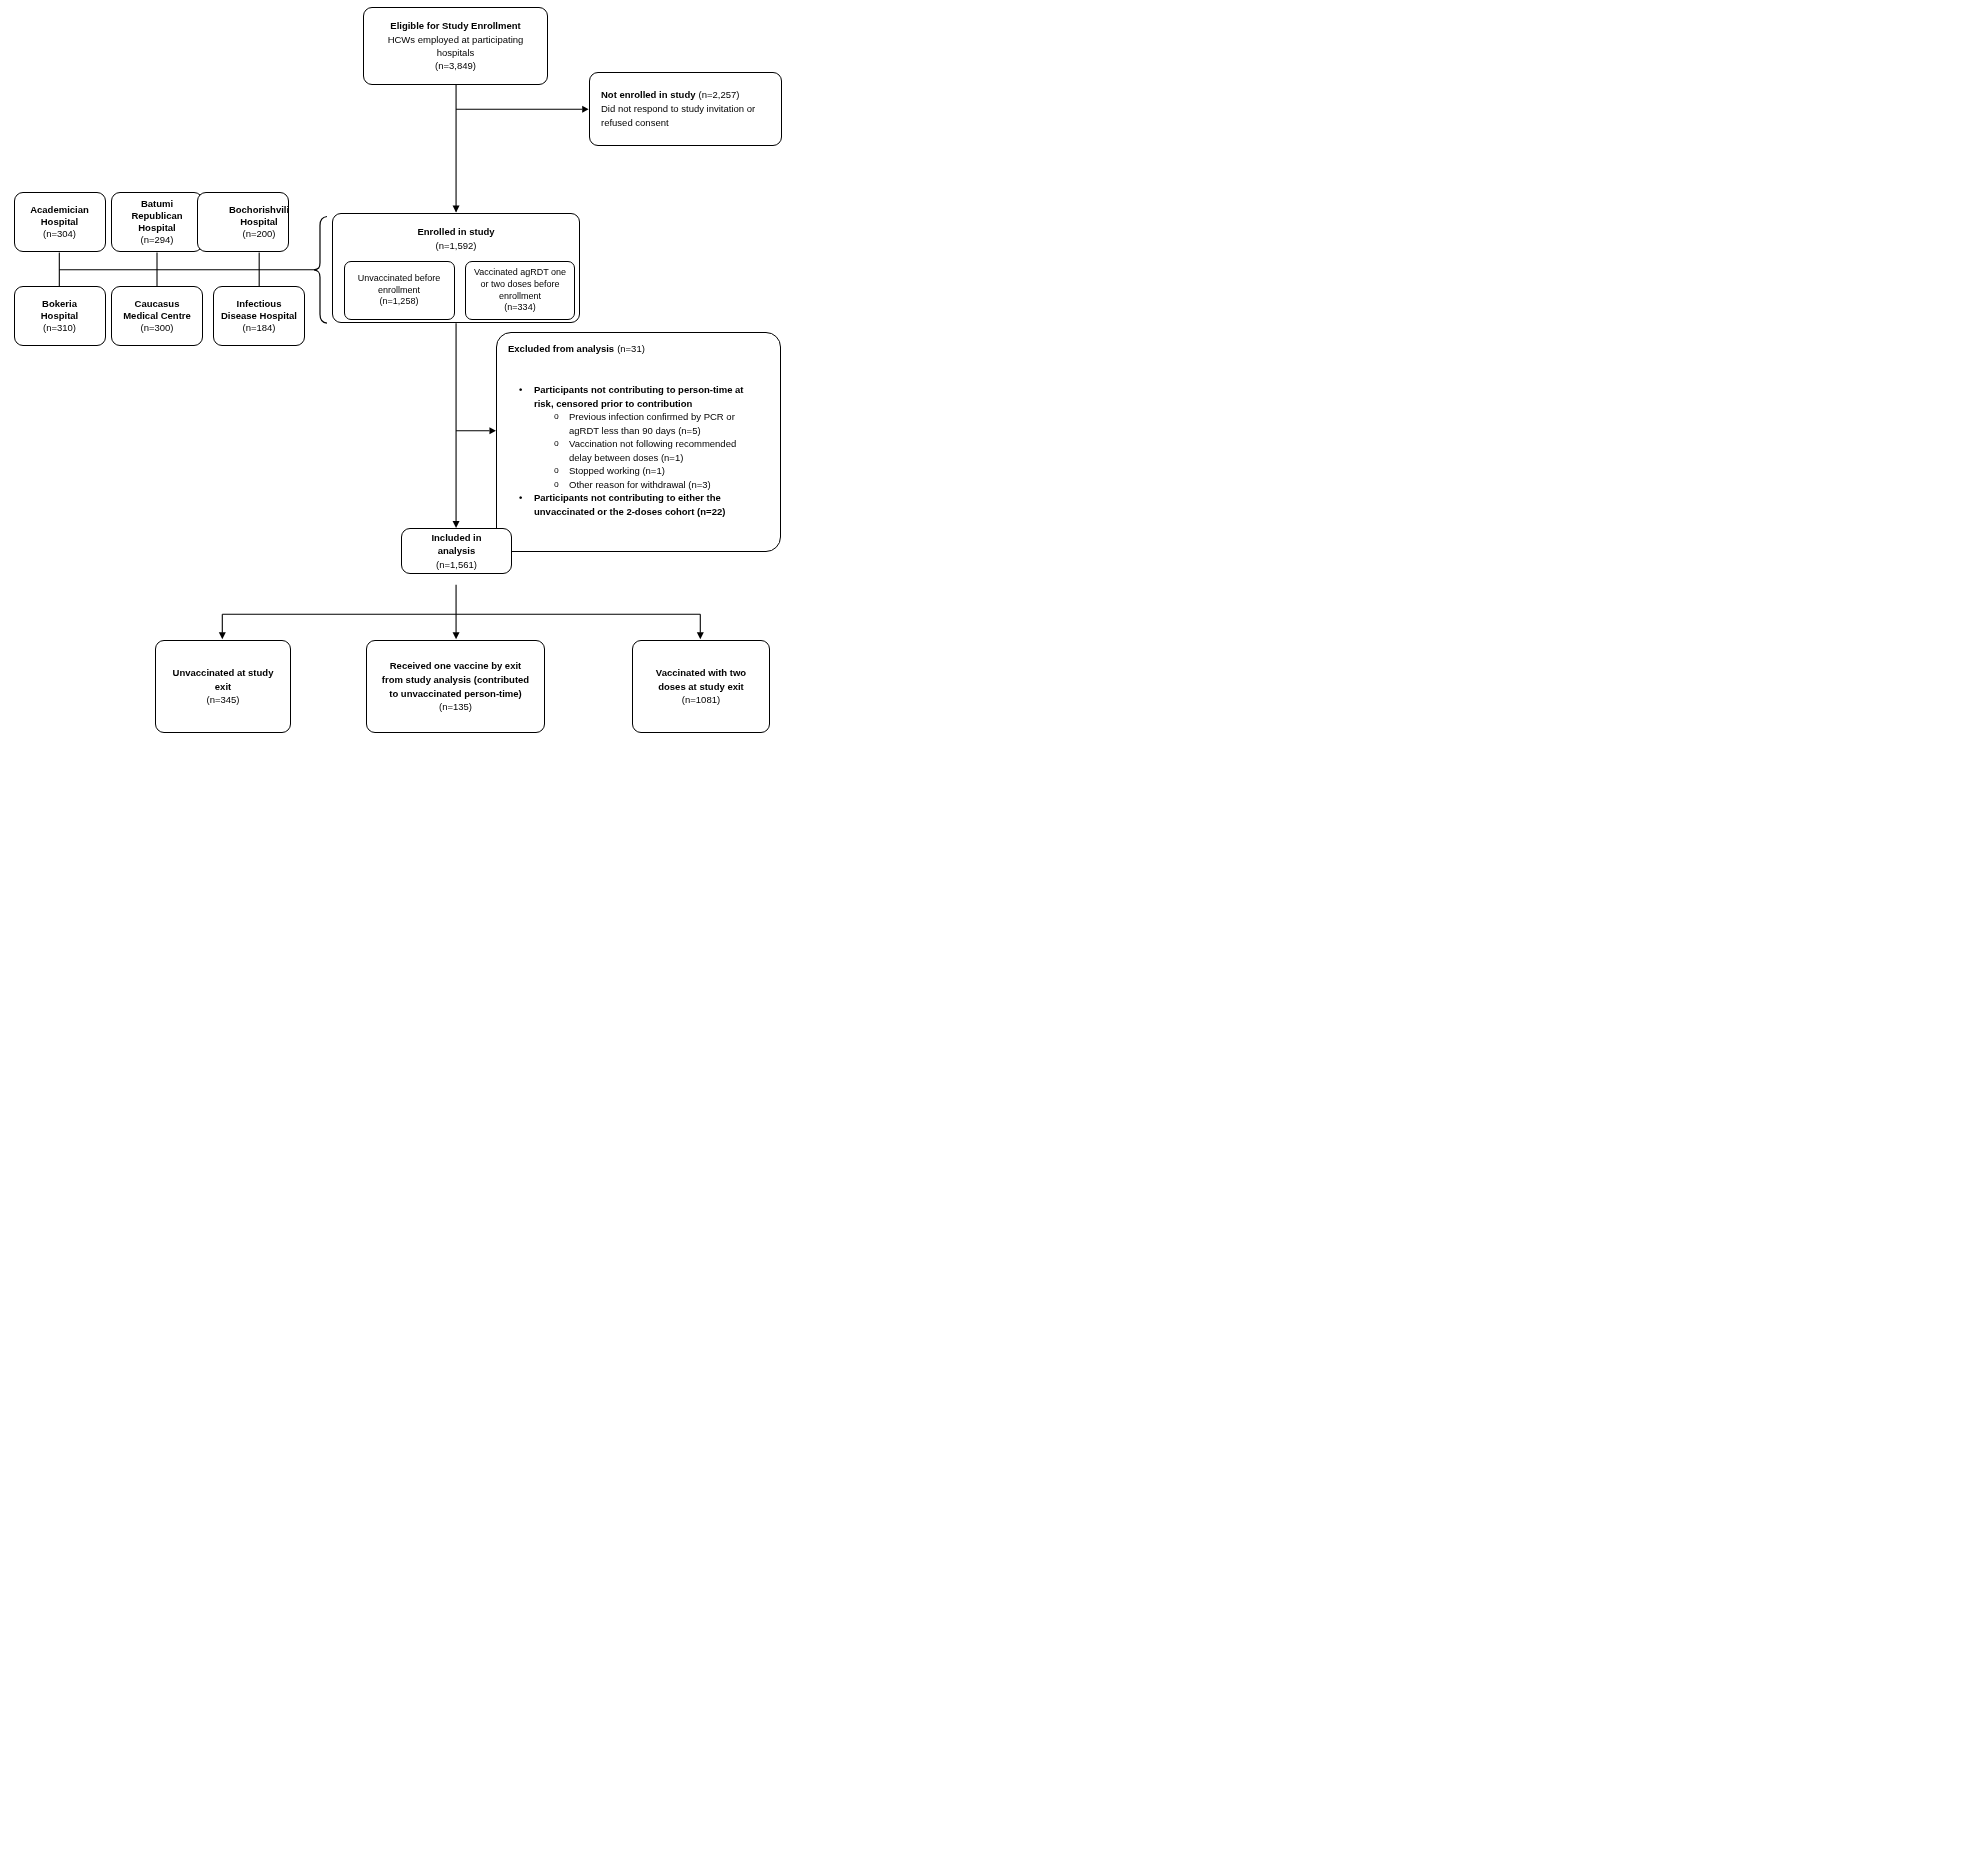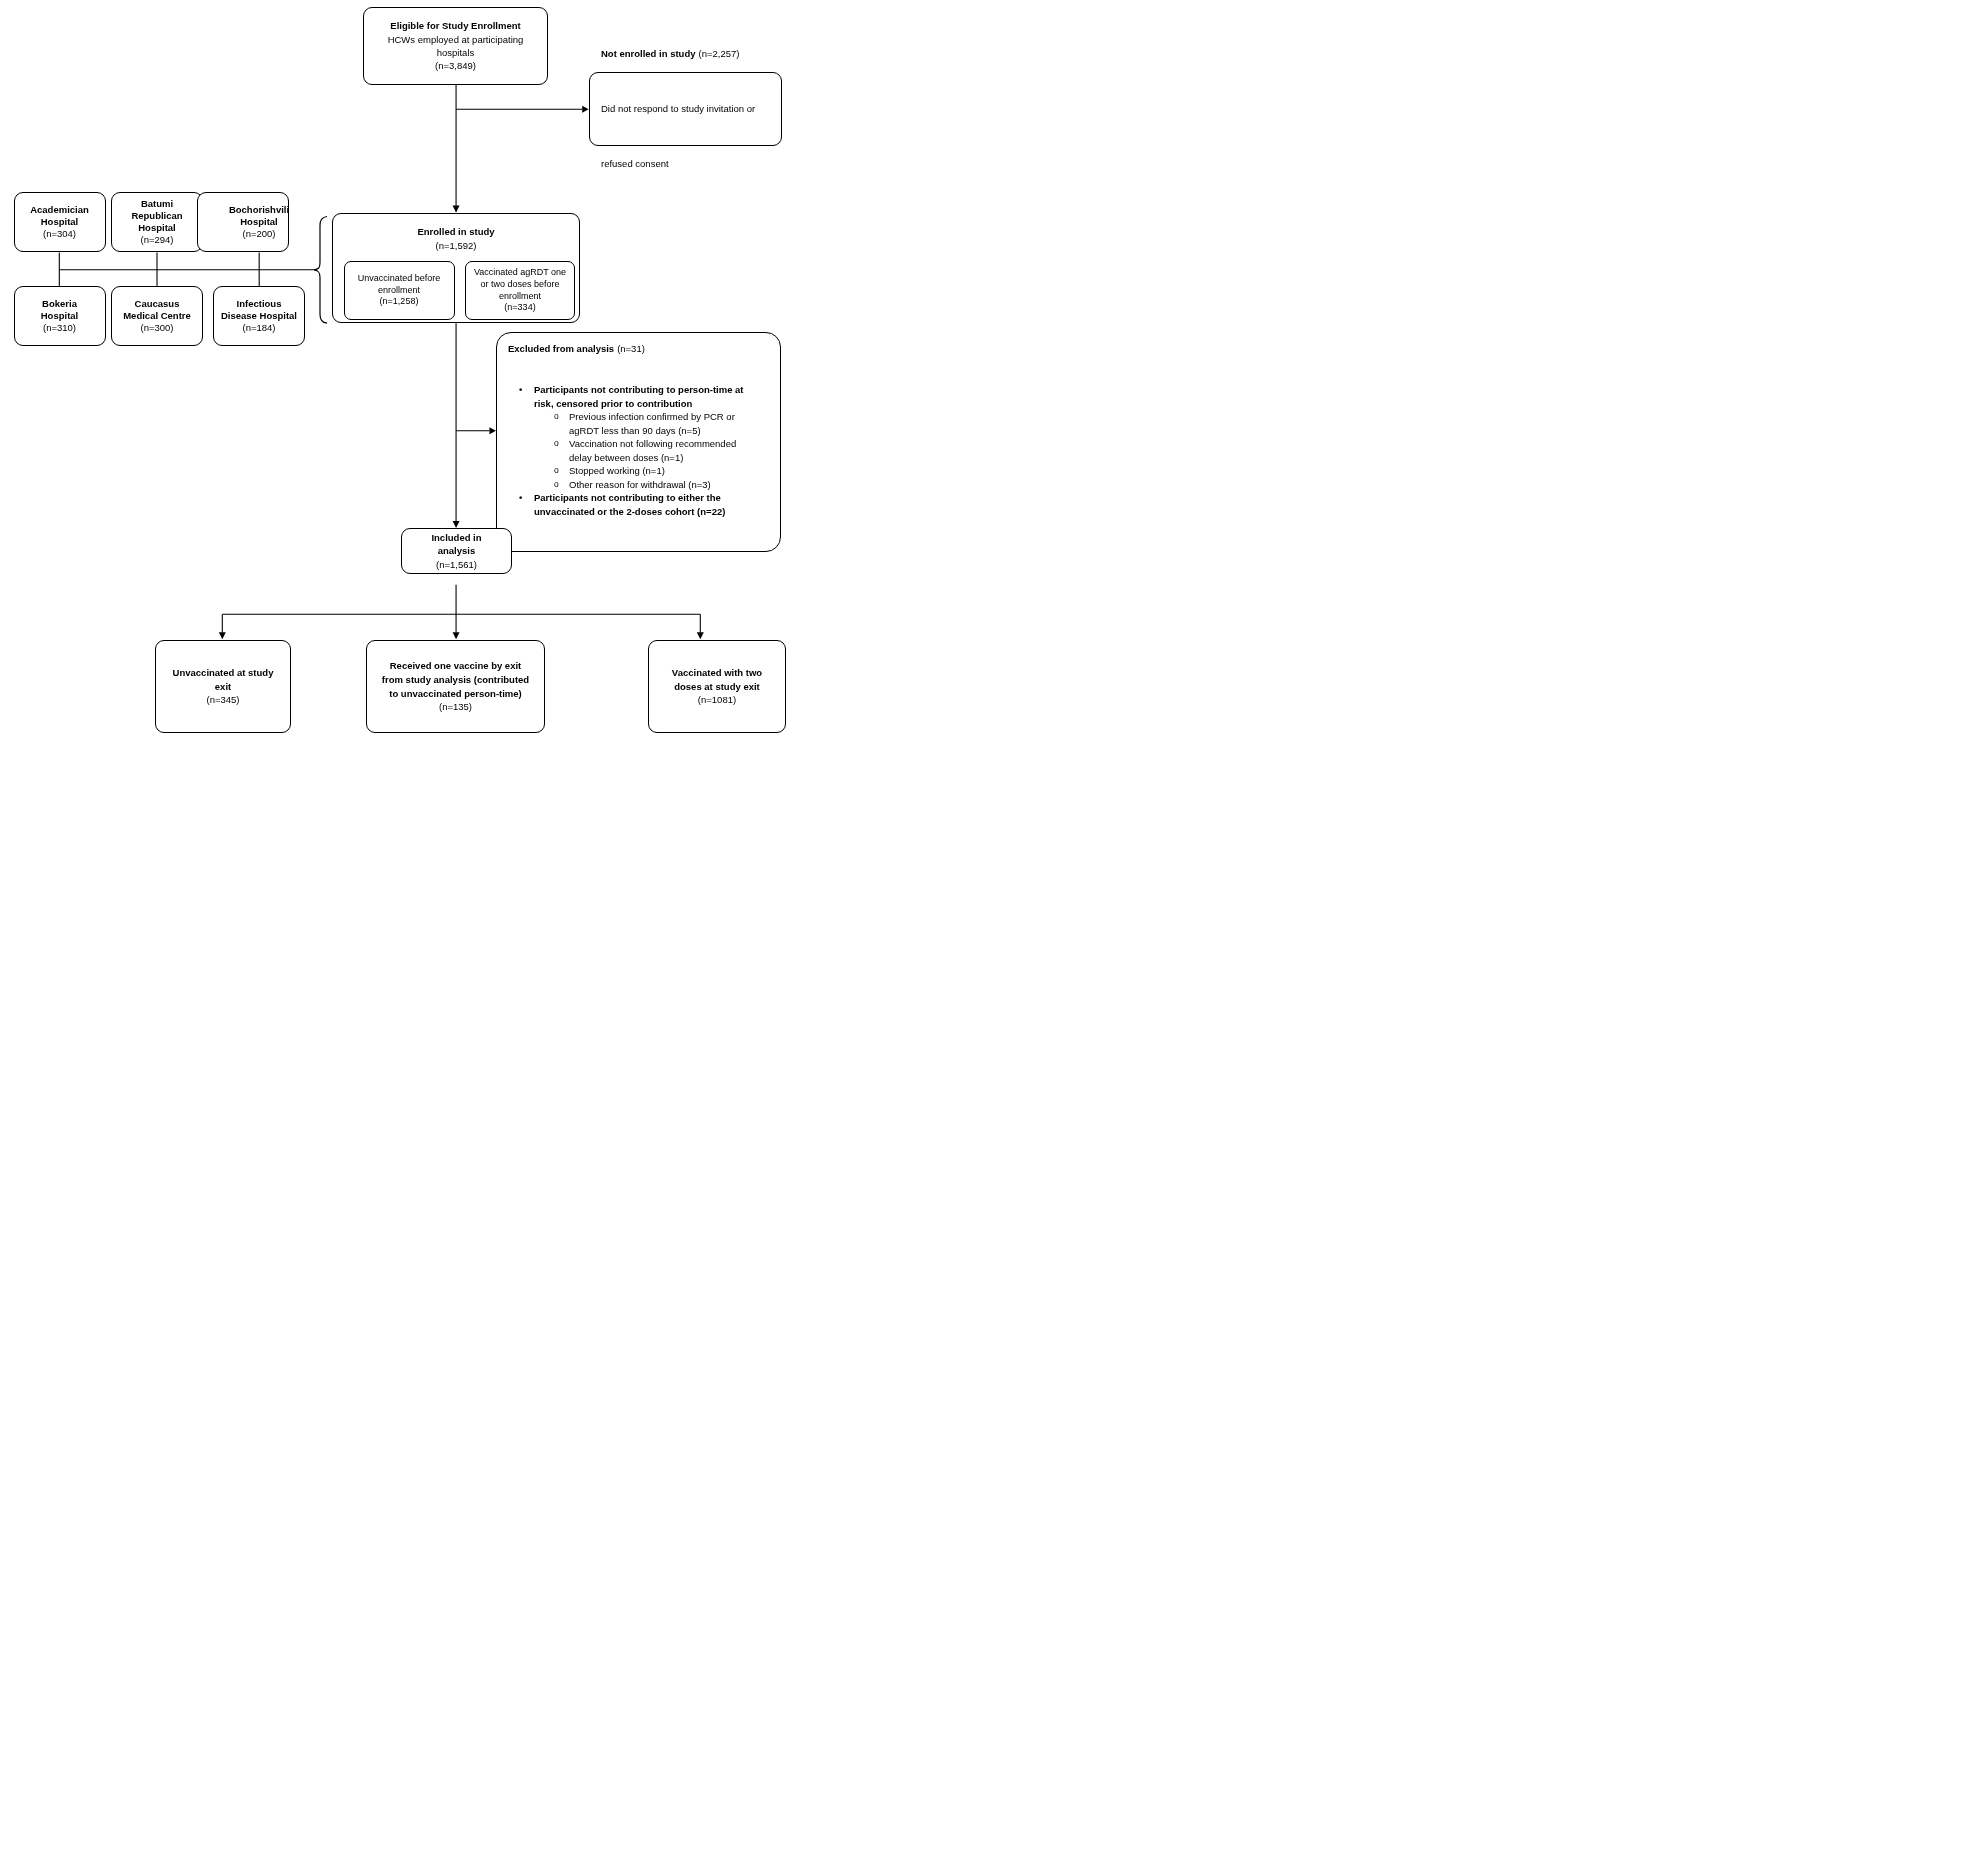--- a/index.html
+++ b/index.html
@@ -28,21 +28,21 @@
     line-height: 1.42;
   }
   .bold { font-weight: 700; }
   .nval { font-weight: 400; }
 
   #eligible { left: 363px; top: 7px; width: 185px; height: 78px; }
 
   #not-enrolled {
     left: 589px; top: 72px; width: 193px; height: 74px;
     align-items: flex-start; text-align: left;
-    padding: 5px 7px 5px 11px; line-height: 1.47; gap: 41px;
+    padding: 5px 7px 5px 11px; line-height: 1.47;
   }
   #not-enrolled .nval { margin-left: 3px; }
 
   .hosp { width: 92px; height: 60px; line-height: 1.28; }
   #hosp-0 { left: 13.5px;  top: 192px; }
   #hosp-1 { left: 111px; top: 192px; }
   #hosp-2 { left: 197px; top: 192px; padding-left: 32px; }
   #hosp-3 { left: 13.5px;  top: 286px; }
   #hosp-4 { left: 111px; top: 286px; text-align: right; }
   #hosp-5 { left: 213px; top: 286px; }
@@ -81,21 +81,21 @@
   .li1 .tx { width: 229px; }
   .li2 { font-weight: 400; margin-left: 46px; }
   .li2 .tx { width: 184px; }
   .li2 .mk { font-size: 8.5px; }
 
   #included { left: 401px; top: 528px; width: 111px; height: 46px; }
 
   .exit { height: 93px; line-height: 1.45; }
   #exit-left  { left: 155px;  top: 640px; width: 136px; }
   #exit-mid   { left: 366px;  top: 640px; width: 179px; }
-  #exit-right { left: 632px; top: 640px; width: 138px; margin-left: 16px; }
+  #exit-right { left: 632px; top: 640px; width: 138px; }
 </style>
 </head>
 <body>
 
 <svg class="connectors" width="794" height="743" viewBox="0 0 1593 1490">
 
   <line x1="915" y1="158" x2="915" y2="424" stroke="#000" stroke-width="2.2"></line>
   <polygon points="908,412 922,412 915,426" fill="#000"></polygon>
 
   <line x1="915" y1="219" x2="1168" y2="219" stroke="#000" stroke-width="2.2"></line>

